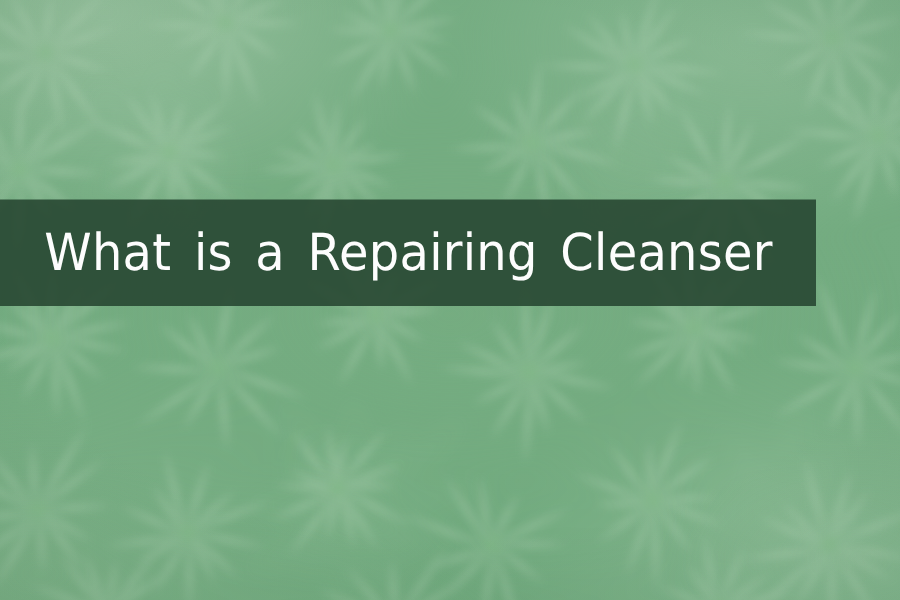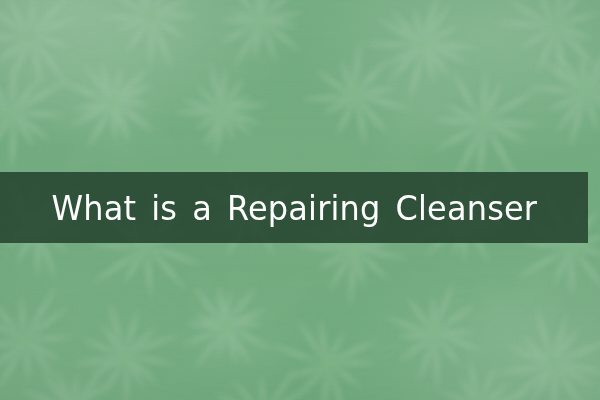--- a/index.html
+++ b/index.html
@@ -100,29 +100,28 @@
     inset: 0;
     background: radial-gradient(ellipse 90% 80% at 50% 45%,
                 rgba(0,0,0,0) 55%, rgba(40,80,52,0.10) 100%);
   }
 
   
 
   .title-banner {
     position: absolute;
     left: 0;
-    width: 588px;
+    width: 544px;
     top: 133px;
     height: 71px;
     background: rgba(38, 68, 48, 0.88);
     display: flex;
     align-items: center;
     justify-content: center;
     box-sizing: border-box;
-    margin-top: 39px;
   }
 
   .title-text {
     color: #fdfdfd;
     font-family: "DejaVu Sans", sans-serif;
     font-size: 34px;
     font-weight: 400;
     line-height: 1;
     letter-spacing: 0.2px;
     word-spacing: 5px;

